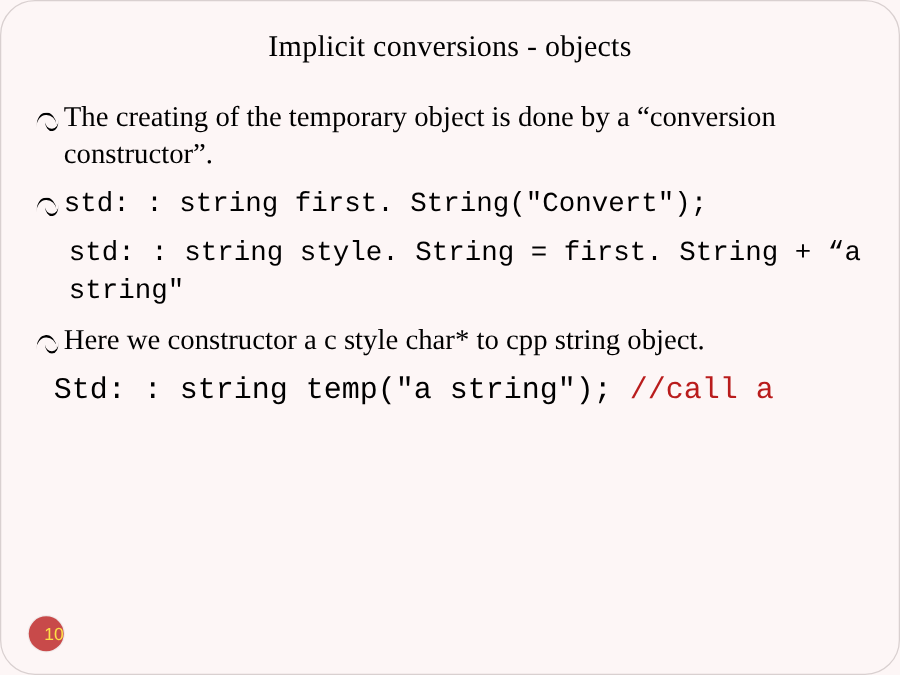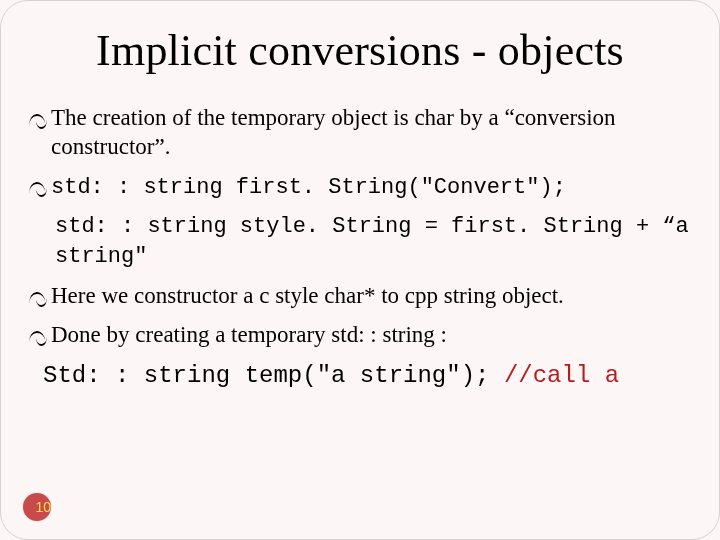--- a/index.html
+++ b/index.html
@@ -17,21 +17,21 @@
     box-sizing: border-box;
     width: 720px;
     height: 540px;
     padding: 18px 28px 20px 28px;
     border: 1px solid #d9d0d0;
     border-radius: 28px;
     background: #fdf6f6;
   }
   .title {
     text-align: center;
-    font-size: 44px;
+    font-size: 24px;
     font-weight: 400;
     margin: 6px 0 28px 0;
     letter-spacing: 0.2px;
   }
   .content {
     font-size: 23px;
     line-height: 1.25;
   }
   .bullet {
     position: relative;
@@ -102,38 +102,35 @@
 </head>
 <body>
 
 <div class="slide">
 
   <div class="title">Implicit conversions - objects</div>
 
   <div class="content">
 
     <div class="bullet">
-      <span>The creation of the temporary object is char by a “conversion constructor”.</span>
+      <span>The creating of the temporary object is done by a “conversion constructor”.</span>
     </div>
 
     <div class="bullet">
       <span class="mono">std: : string  first. String("Convert");</span>
     </div>
 
     <div class="sub">
       <span class="mono">std: : string  style. String = first. String + “a string"</span>
     </div>
 
     <div class="bullet">
       <span>Here we constructor a c style char* to cpp string object.</span>
     </div>
 
-    <div class="bullet">
-      <span>Done by creating a temporary std: : string :</span>
-    </div>
 
     <div class="code-block">
       <div>
         <span>Std: : string temp("a string"); </span><span class="kw-red">//call a</span>
       </div>
     </div>
 
   </div>
 
   <div class="page-num">10</div>

